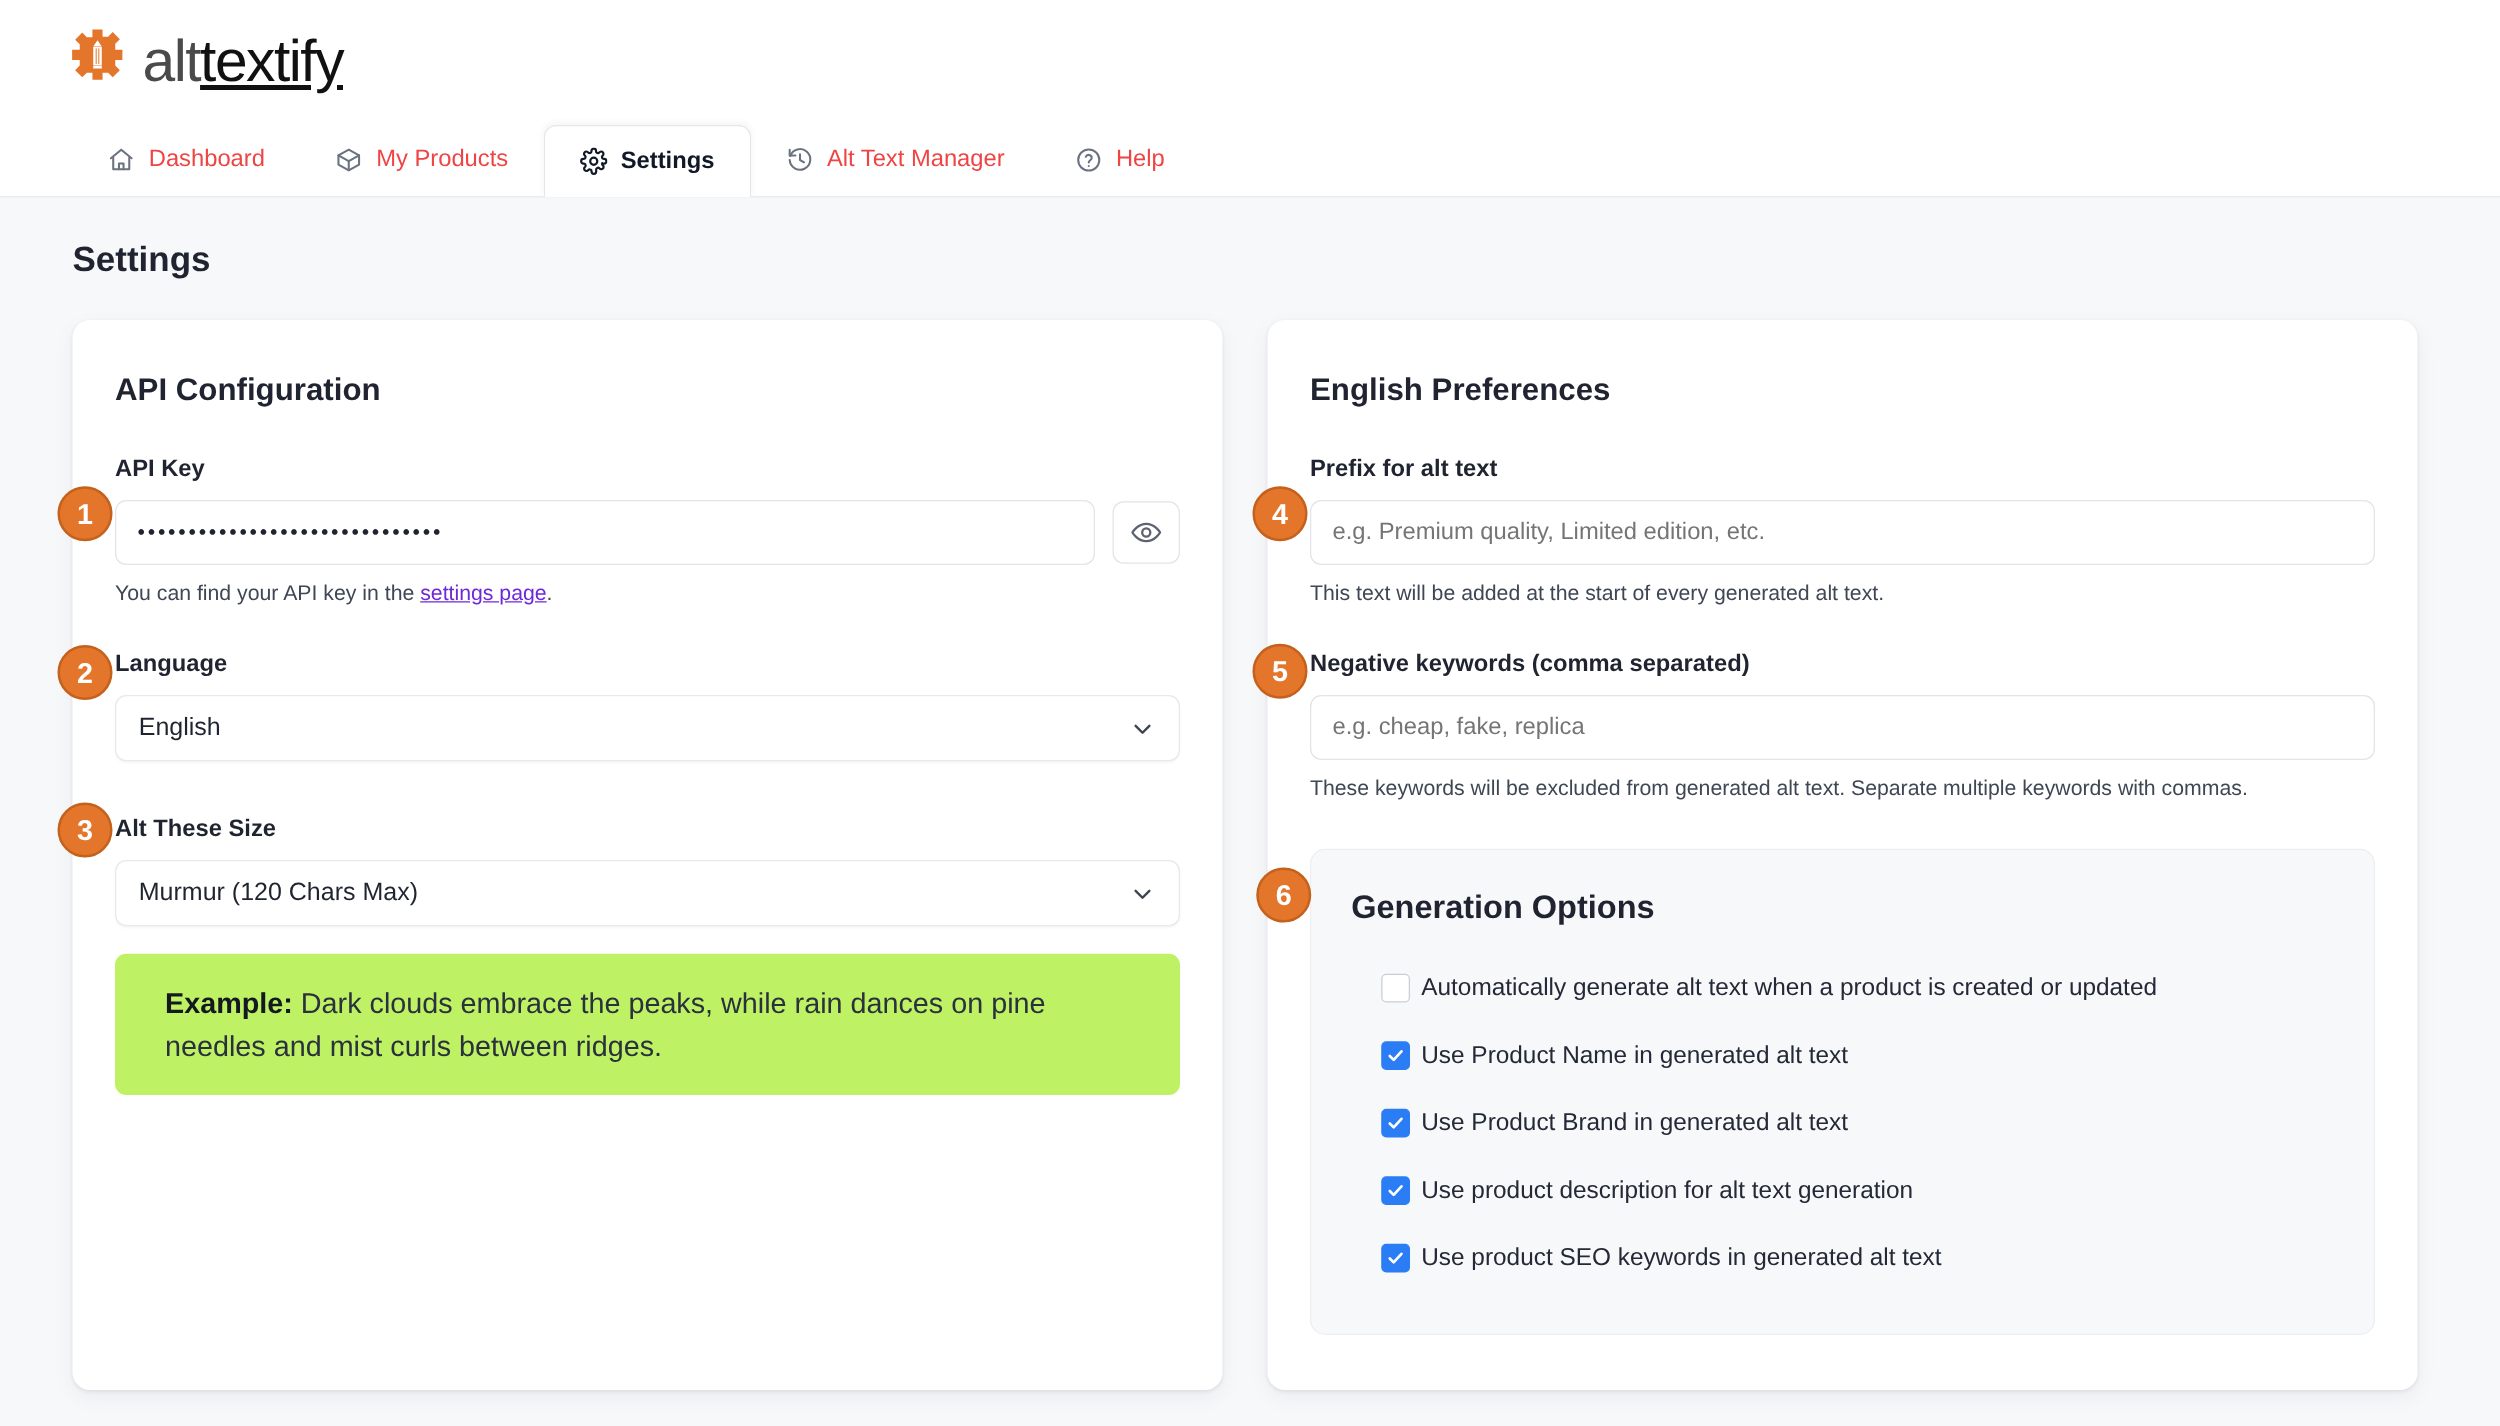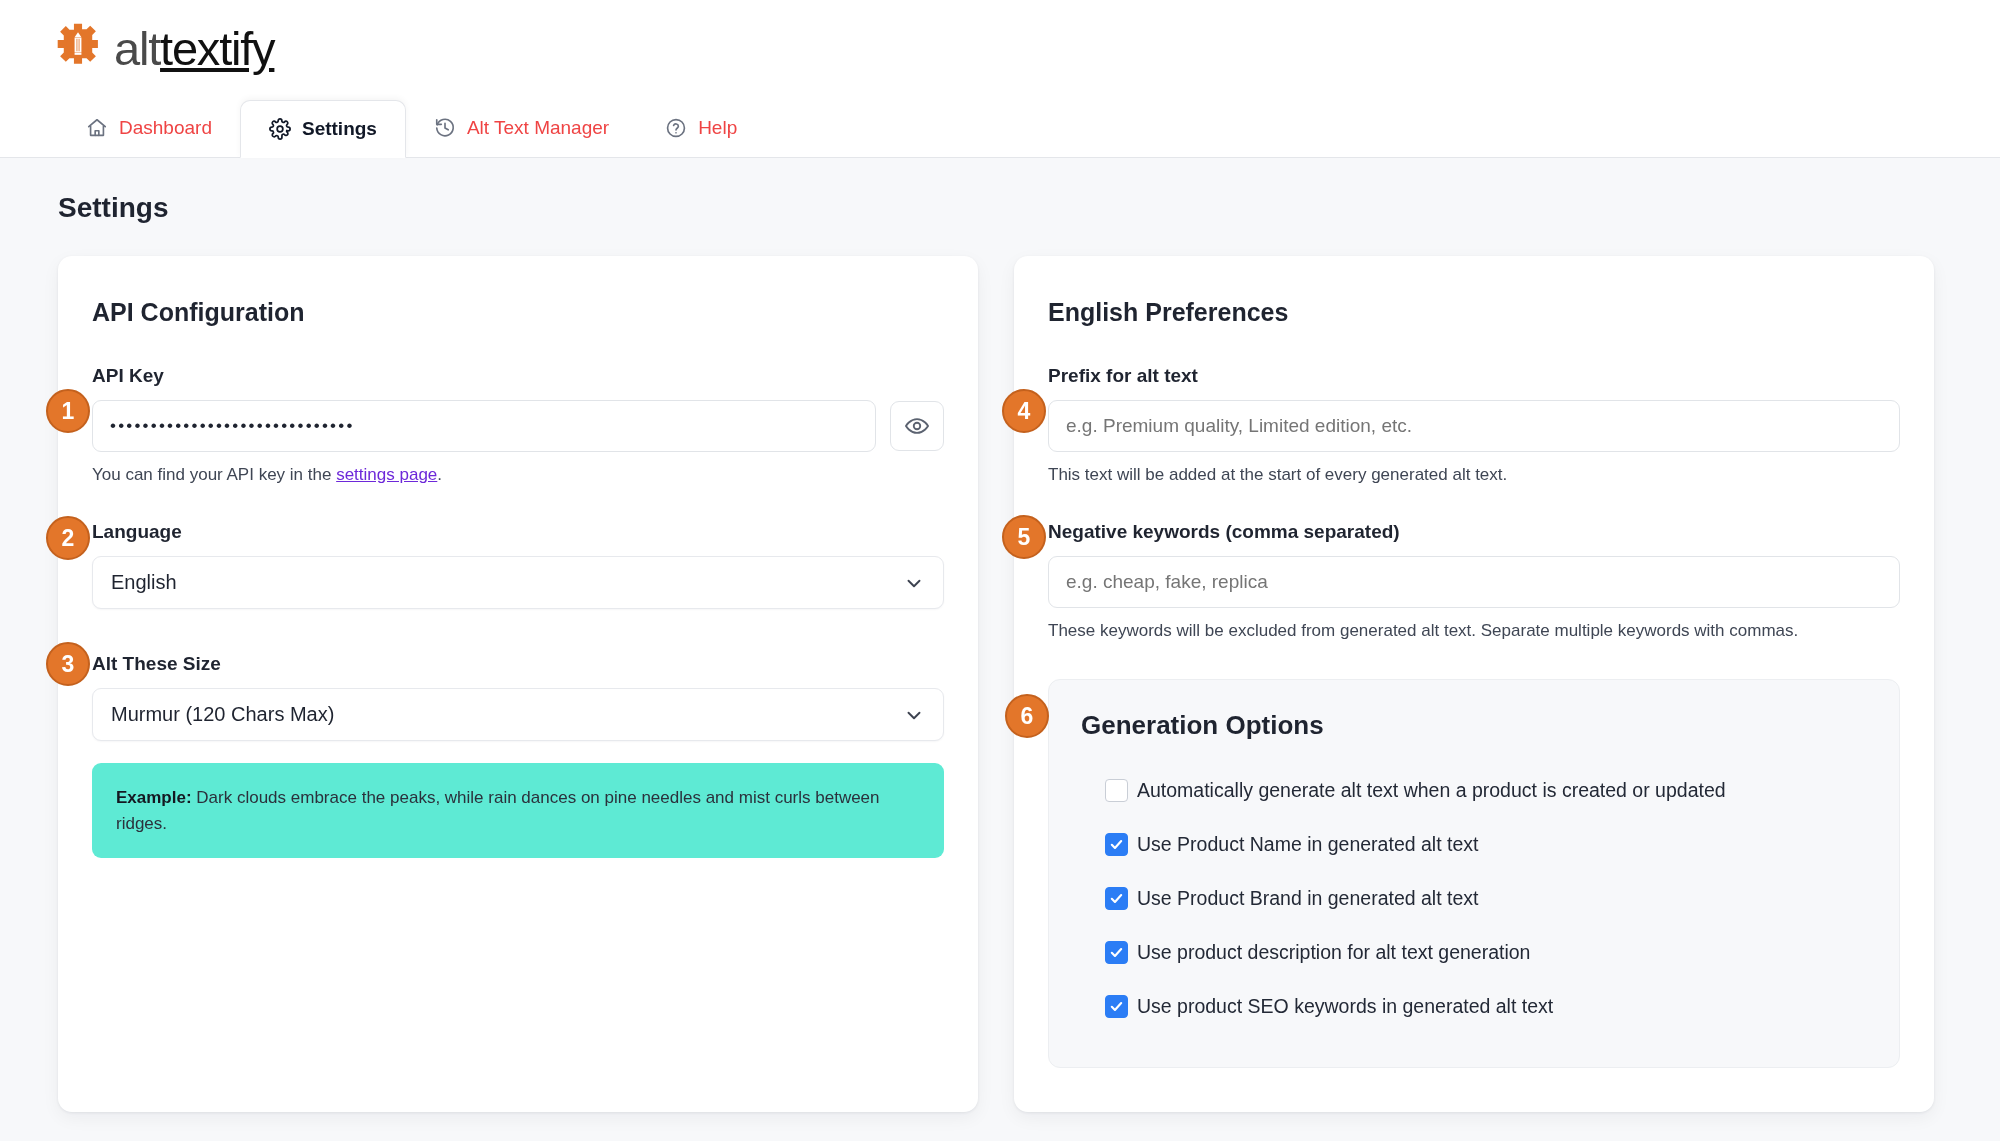--- a/index.html
+++ b/index.html
@@ -167,24 +167,24 @@
     justify-content: space-between;
     padding: 0 18px;
     font-size: 20px;
     color: #1f2430;
     cursor: pointer;
     box-shadow: 0 1px 2px rgba(16,24,40,0.04);
   }
 
   .example-box {
     margin-top: 22px;
-    background: #5eead4;
+    background: #bef264;
     border-radius: 9px;
-    padding: 22px 24px;
-    font-size: 17px;
+    padding: 22px 40px;
+    font-size: 23px;
     line-height: 1.5;
     color: #2b313c;
   }
   .example-box b { font-weight: 700; color: #141821; }
 
   .group-30 { margin-top: 36px; }
   .group-42 { margin-top: 44px; }
 
   
   .genopts {
@@ -243,20 +243,28 @@
 
   <div class="tab">
     <svg class="ticon" viewBox="0 0 24 24" fill="none" stroke="#6b7280" stroke-width="1.8" stroke-linecap="round" stroke-linejoin="round">
       <path d="M3 10.5L12 3l9 7.5"></path>
         <path d="M5 10v10h14V10"></path>
         <path d="M10 20v-5h4v5"></path>
     </svg>
     <span>Dashboard</span>
   </div>
 
+  <div class="tab">
+    <svg class="ticon" viewBox="0 0 24 24" fill="none" stroke="#6b7280" stroke-width="1.8" stroke-linecap="round" stroke-linejoin="round">
+      <path d="M21 8l-9-5-9 5v8l9 5 9-5z"></path>
+        <path d="M3 8l9 5 9-5"></path>
+        <path d="M12 13v8"></path>
+    </svg>
+    <span>My Products</span>
+  </div>
 
   <div class="tab active">
     <svg class="ticon" viewBox="0 0 24 24" fill="none" stroke="#111827" stroke-width="1.9" stroke-linecap="round" stroke-linejoin="round">
       <circle cx="12" cy="12" r="3.1"></circle>
       <path d="M19.4 13.5a1.6 1.6 0 0 0 .3 1.8l.1.1a2 2 0 1 1-2.8 2.8l-.1-.1a1.6 1.6 0 0 0-1.8-.3 1.6 1.6 0 0 0-1 1.5V21a2 2 0 1 1-4 0v-.2a1.6 1.6 0 0 0-1-1.5 1.6 1.6 0 0 0-1.8.3l-.1.1a2 2 0 1 1-2.8-2.8l.1-.1a1.6 1.6 0 0 0 .3-1.8 1.6 1.6 0 0 0-1.5-1H3a2 2 0 1 1 0-4h.2a1.6 1.6 0 0 0 1.5-1 1.6 1.6 0 0 0-.3-1.8l-.1-.1a2 2 0 1 1 2.8-2.8l.1.1a1.6 1.6 0 0 0 1.8.3H9a1.6 1.6 0 0 0 1-1.5V3a2 2 0 1 1 4 0v.2a1.6 1.6 0 0 0 1 1.5 1.6 1.6 0 0 0 1.8-.3l.1-.1a2 2 0 1 1 2.8 2.8l-.1.1a1.6 1.6 0 0 0-.3 1.8V9a1.6 1.6 0 0 0 1.5 1H21a2 2 0 1 1 0 4h-.2a1.6 1.6 0 0 0-1.4 1z"></path>
     </svg>
     <span>Settings</span>
   </div>
 
   <div class="tab">

